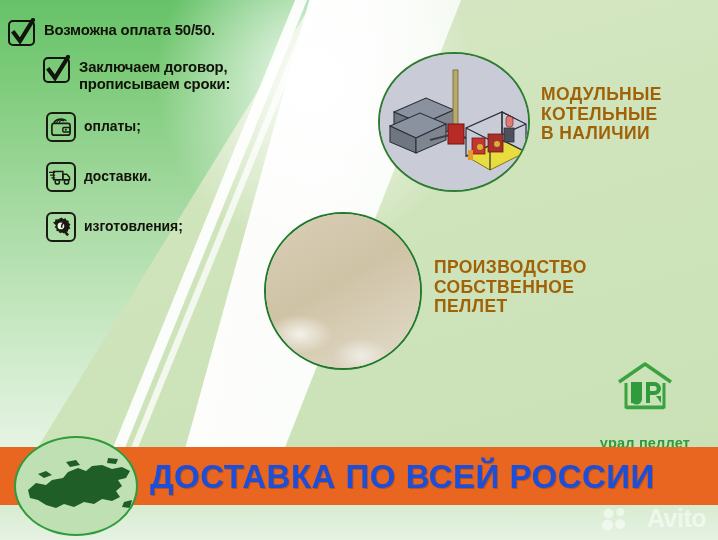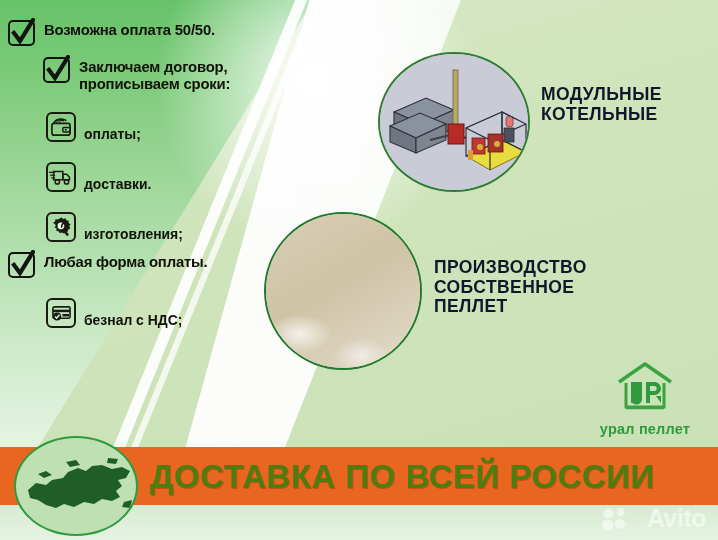--- a/index.html
+++ b/index.html
@@ -63,21 +63,21 @@
 
   .big-text {
     font-size:15.5px; font-weight:700; color:#111208;
     line-height:17px; letter-spacing:-.2px;
     margin-left:9px; padding-top:3px;
     font-family:"Liberation Sans", sans-serif;
     transform:scaleX(.96); transform-origin:left center;
   }
 
   .sub-rows { margin-left:38px; margin-top:4px; }
-  .sub-row { display:flex; align-items:flex-end; margin-bottom:3px;margin-top:20px; }
+  .sub-row { display:flex; align-items:flex-start; margin-bottom:3px;margin-top:20px; }
   .sub-icon {
     width:30px; height:30px; flex:0 0 30px;
     border:2px solid #1a1c12; border-radius:6px;
     display:flex; align-items:center; justify-content:center;
     background:transparent;
   }
   .sub-text {
     font-size:14.5px; font-weight:700; color:#111208;
     line-height:15px; margin-left:8px; padding-top:7px;
     transform:scaleX(.96); transform-origin:left center;
@@ -98,45 +98,45 @@
   }
   .circle-pellets .pel-bg {
     position:absolute; inset:0;
     background:
       radial-gradient(ellipse 30% 18% at 22% 78%, #f4f1ea 0%, rgba(244,241,234,0) 70%),
       radial-gradient(ellipse 26% 16% at 62% 92%, #efece4 0%, rgba(239,236,228,0) 70%),
       linear-gradient(150deg,#d9cfb6 0%,#cfc3a6 45%,#e3dccb 100%);
   }
 
   
-  .head-block { position:absolute; color:#0f172a; font-weight:700; }
+  .head-block { position:absolute; color:#a16207; font-weight:700; }
   .head-1 { left:541px; top:85px; }
   .head-2 { left:434px; top:258px; }
   .head-line {
     font-size:17.5px; line-height:19.5px; letter-spacing:.4px;
     font-family:"Liberation Sans", sans-serif;
     text-transform:uppercase; white-space:nowrap;
   }
 
   
   .logo { position:absolute; left:586px; top:362px; width:118px; text-align:center; }
   .logo-mark { width:60px; height:56px; margin:0 auto; position:relative; }
   .logo-word {
     font-size:14.5px; font-weight:700; color:#2f9b3d;
-    letter-spacing:.2px; margin-top:3px;
+    letter-spacing:.2px; margin-top:17px;
   }
 
   
   .banner {
     position:absolute; left:0; top:447px; width:718px; height:58px;
     background:#e8661f;
   }
   .banner-text {
     position:absolute; left:150px; top:458px;
-    font-size:33px; font-weight:700; color:#4d7c0f;
+    font-size:33px; font-weight:700; color:#1d4ed8;
     letter-spacing:.5px; white-space:nowrap;
     text-shadow:1px 1px 0 rgba(120,45,5,.35);
     font-family:"Liberation Sans", sans-serif;
   }
   .map-circle {
     position:absolute; left:14px; top:436px; width:124px; height:100px;
     border-radius:50%; border:2.5px solid #2f9b3d;
     background:#bfe0b3; overflow:hidden;
   }
   .map-circle svg { position:absolute; left:6px; top:18px; }
@@ -223,42 +223,22 @@
             <path d="M12 1.6 l1.8 1.6 2.3-.9 1 2.2 2.4.4-.1 2.4 2 1.4-1.3 2.1 1.1 2.2-2.2 1 -.5 2.4-2.4 0 -1.5 1.9-2.1-1.2-2.2 1-1.2-2.1-2.4-.4 .2-2.4-2-1.4 1.3-2.1L3 6.9l2.2-1 .5-2.4 2.4 .1z" fill="#1a1c12"></path>
             <circle cx="11.4" cy="10.4" r="3.5" fill="#e9f4e4"></circle>
             <path d="M14.2 12.8 l5.6 6.6 -1.9 1.7 -5.6-6.6z" fill="#1a1c12"></path>
             <path d="M12.6 12.1 a3.2 3.2 0 1 1 2.6 1.6" fill="none" stroke="#1a1c12" stroke-width="1.6"></path>
           </svg>
         </div>
         <div class="sub-text">изготовления;</div>
       </div>
     </div>
 
-    <div class="row" style="margin-top:8px">
-      <div class="cbox">
-        <svg width="24" height="30" viewBox="0 0 24 30">
-            <path d="M3 15 L9 23 L22 2" stroke="#12140f" stroke-width="4.2" fill="none" stroke-linecap="square"></path>
-          </svg>
-      </div>
-      <div class="big-text">Любая форма оплаты.</div>
-    </div>
 
     <div class="sub-rows">
-      <div class="sub-row">
-        <div class="sub-icon">
-          <svg width="23" height="19" viewBox="0 0 24 20">
-            <rect x="3" y="3" width="18" height="12" rx="1.6" fill="none" stroke="#1a1c12" stroke-width="1.7"></rect>
-            <rect x="3" y="6" width="18" height="2.6" fill="#1a1c12"></rect>
-            <rect x="13" y="10.5" width="7" height="2.6" fill="#1a1c12"></rect>
-            <circle cx="7.4" cy="13.1" r="4.2" fill="#1a1c12"></circle>
-            <path d="M5.3 13.2 l1.5 1.7 3-3.5" stroke="#e9f4e4" stroke-width="1.5" fill="none"></path>
-          </svg>
-        </div>
-        <div class="sub-text">безнал с НДС;</div>
-      </div>
 
     </div>
   </div>
 
   <div class="circle-boiler">
     <svg width="152" height="140" viewBox="0 0 152 140">
       <rect width="152" height="140" fill="#c9ccd6"></rect>
 
       <g stroke="#2b2f38" stroke-width="1.1" fill="#9aa0ad">
         <path d="M14 58 L46 44 L74 56 L42 70 Z" fill="#8b929f"></path>
@@ -315,20 +295,21 @@
         <rect x="60" y="140" rx="5" width="40" height="11" fill="#cbba92" transform="rotate(18 80 145)"></rect>
         <rect x="116" y="54" rx="5" width="36" height="11" fill="#d4c69e" transform="rotate(72 134 59)"></rect>
         <rect x="44" y="46" rx="5" width="34" height="11" fill="#bfae85" transform="rotate(74 61 51)"></rect>
       </g>
     </svg>
   </div>
 
   <div class="head-block head-1">
     <div class="head-line">МОДУЛЬНЫЕ</div>
     <div class="head-line">КОТЕЛЬНЫЕ</div>
+    <div class="head-line">В НАЛИЧИИ</div>
   </div>
 
   <div class="head-block head-2">
     <div class="head-line">ПРОИЗВОДСТВО</div>
     <div class="head-line">СОБСТВЕННОЕ</div>
     <div class="head-line">ПЕЛЛЕТ</div>
   </div>
 
   <div class="logo">
     <div class="logo-mark">

